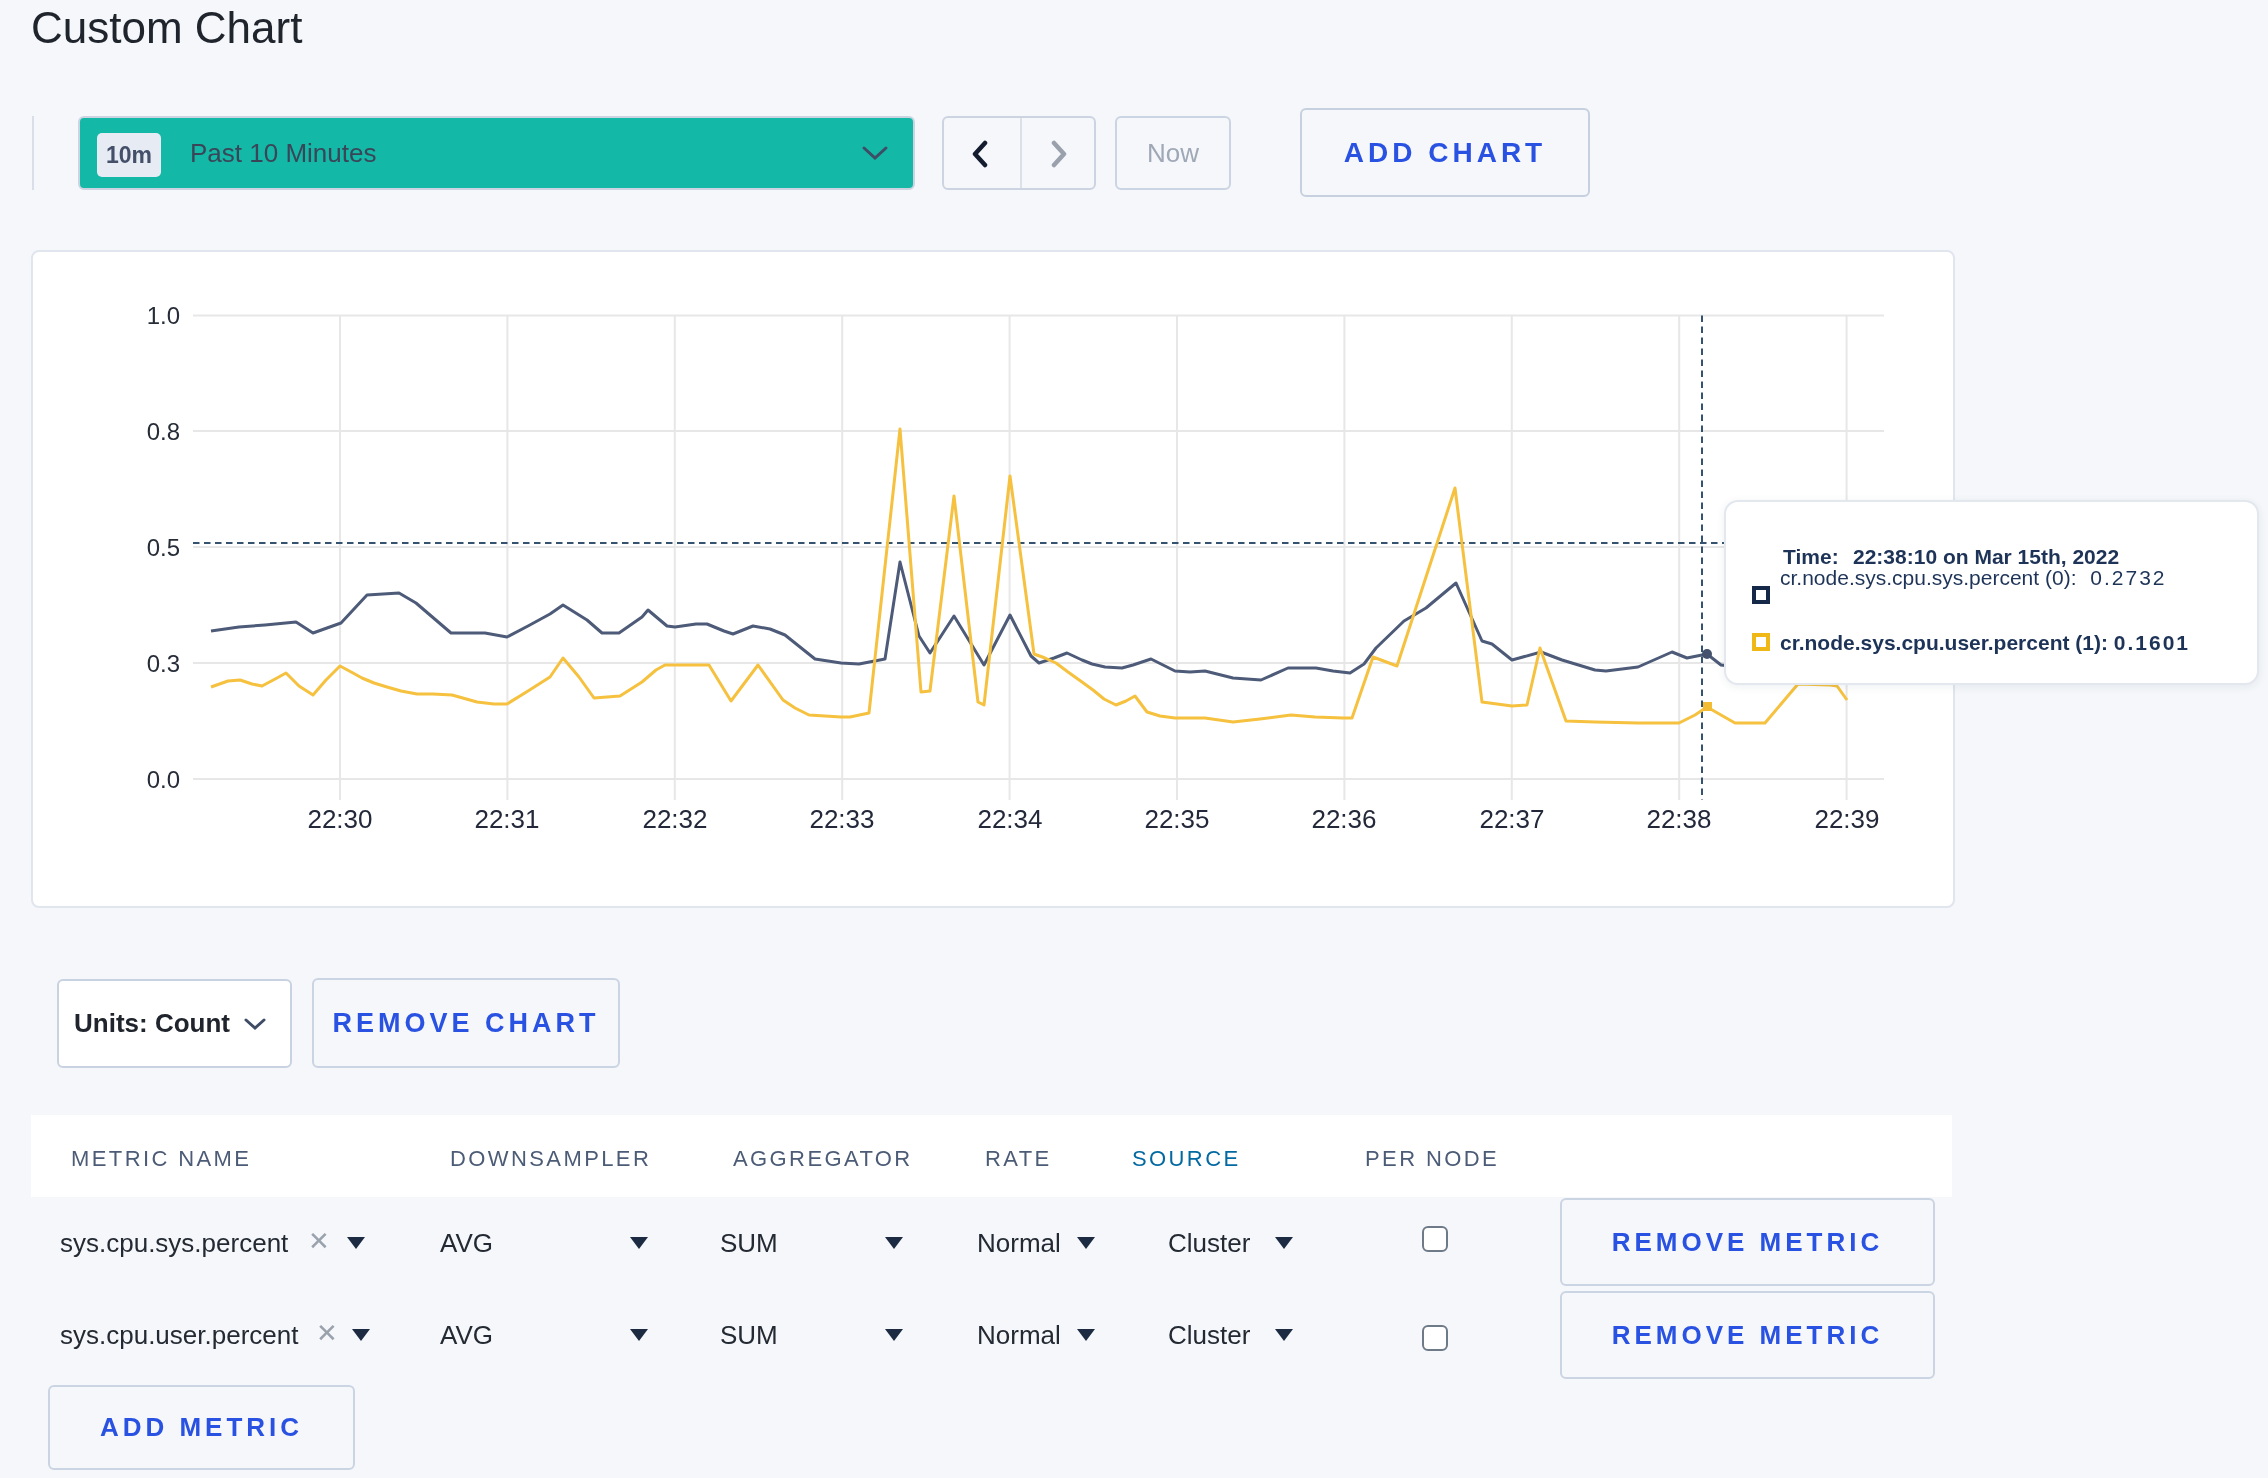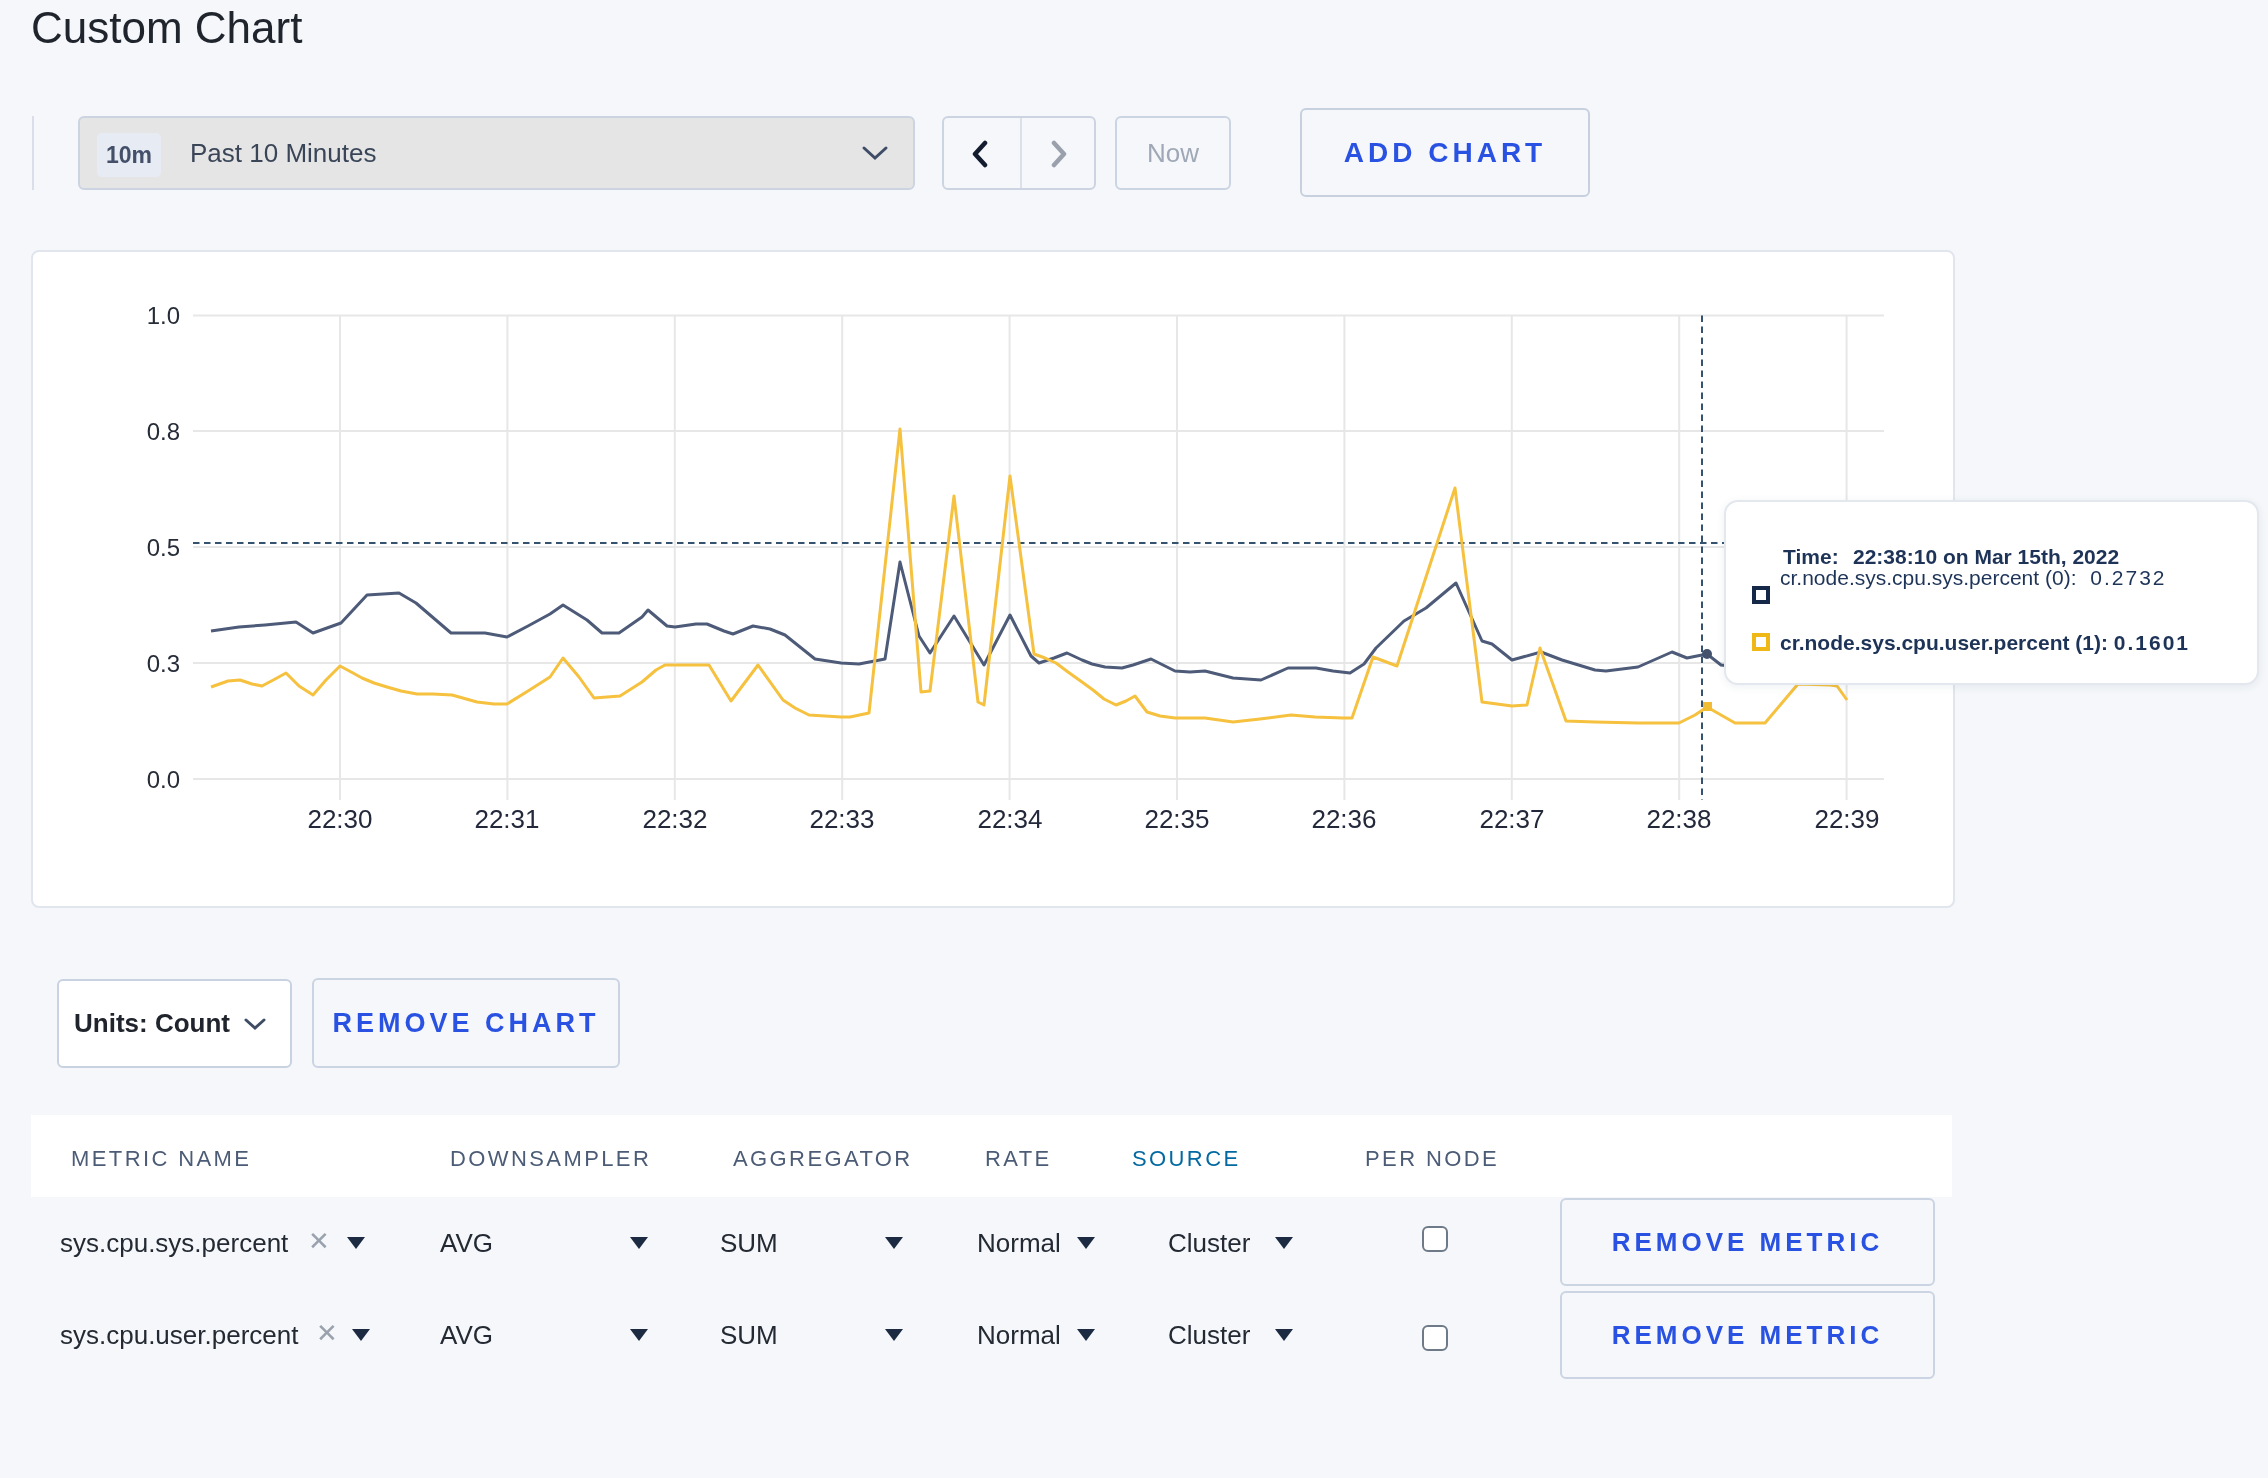--- a/index.html
+++ b/index.html
@@ -11,21 +11,21 @@
   .tri { width:0; height:0; border-left:9px solid transparent; border-right:9px solid transparent; border-top:12px solid #1d2b42; display:inline-block; }
 </style>
 </head>
 <body>
 <div id="page">
 
   <div class="abs" style="left:31px; top:4px; font-size:44px; line-height:48px; color:#20252d;">Custom Chart</div>
 
   <div class="abs" style="left:32px; top:116px; width:2px; height:74px; background:#d9dee8;"></div>
 
-  <div class="abs" style="left:78px; top:116px; width:837px; height:74px; background:#e5e5e5; border:2px solid #ccd4e2; border-radius:6px;">
+  <div class="abs" style="left:78px; top:116px; width:837px; height:74px; background:#14b8a6; border:2px solid #ccd4e2; border-radius:6px;">
     <div class="abs" style="left:17px; top:15px; height:44px; padding:0 9px; background:#e7ecf4; border-radius:5px; display:flex; align-items:center; font-weight:bold; font-size:23px; color:#44506a;">10m</div>
     <div class="abs" style="left:110px; top:0; height:70px; display:flex; align-items:center; font-size:26px; color:#3a4658;">Past 10 Minutes</div>
     <svg class="abs" style="right:24px; top:26px;" width="28" height="18" viewBox="0 0 28 18">
         <path d="M3 4 L14 14 L25 4" fill="none" stroke="#3e4c66" stroke-width="3" stroke-linecap="round"></path>
       </svg>
   </div>
 
   <div class="abs" style="left:942px; top:116px; width:154px; height:74px; border:2px solid #ccd4e2; border-radius:6px;">
     <div class="abs" style="left:76px; top:0px; width:2px; height:70px; background:#dbe0e9;"></div>
     <svg class="abs" style="left:27px; top:22px;" width="18" height="28" viewBox="0 0 18 28">
@@ -150,14 +150,17 @@
   <div class="abs tri" style="top:1329px; left:885px;"></div>
   <div class="abs" style="top:1320px; left:977px; font-size:26px; color:#242a33;">Normal</div>
   <div class="abs tri" style="top:1329px; left:1077px;"></div>
   <div class="abs" style="top:1320px; left:1168px; font-size:26px; color:#242a33;">Cluster</div>
   <div class="abs tri" style="top:1329px; left:1275px;"></div>
   <div class="abs" style="top:1325px; left:1422px; width:26px; height:26px; background:#fff; border:2.5px solid #6f7a88; border-radius:6px;"></div>
   <div class="abs btn" style="left:1560px; top:1291px; width:375px; height:88px;">
       <span class="blue" style="font-size:26px;">REMOVE METRIC</span>
     </div>
 
+  <div class="abs btn" style="left:48px; top:1385px; width:307px; height:85px;">
+      <span class="blue" style="font-size:26px;">ADD METRIC</span>
+    </div>
 
 </div>
 
 </body></html>

